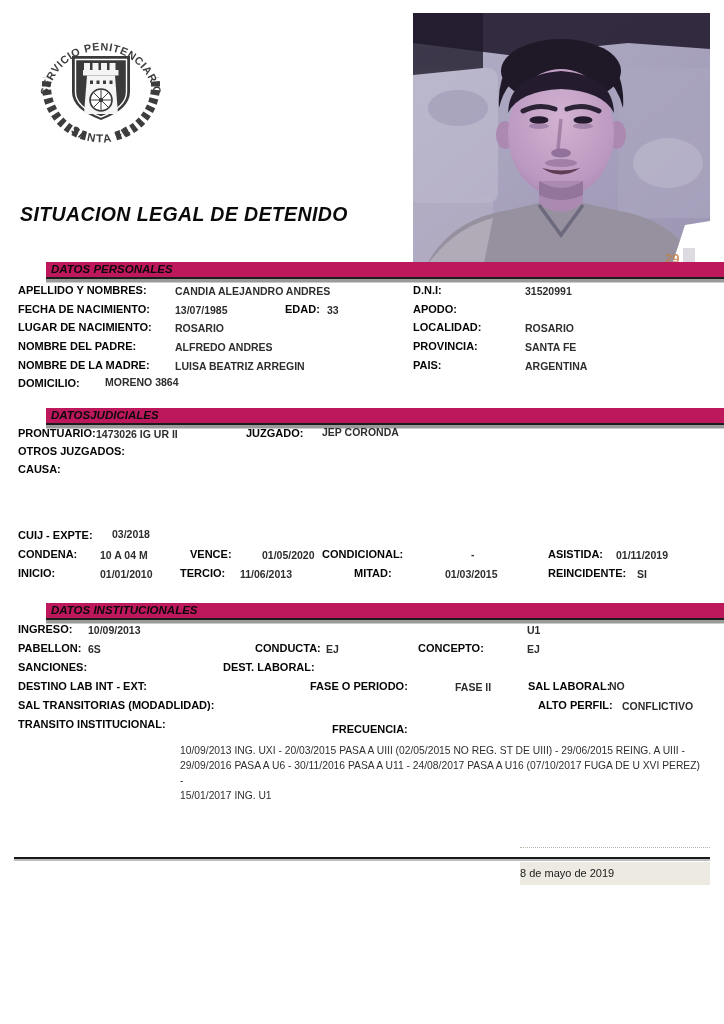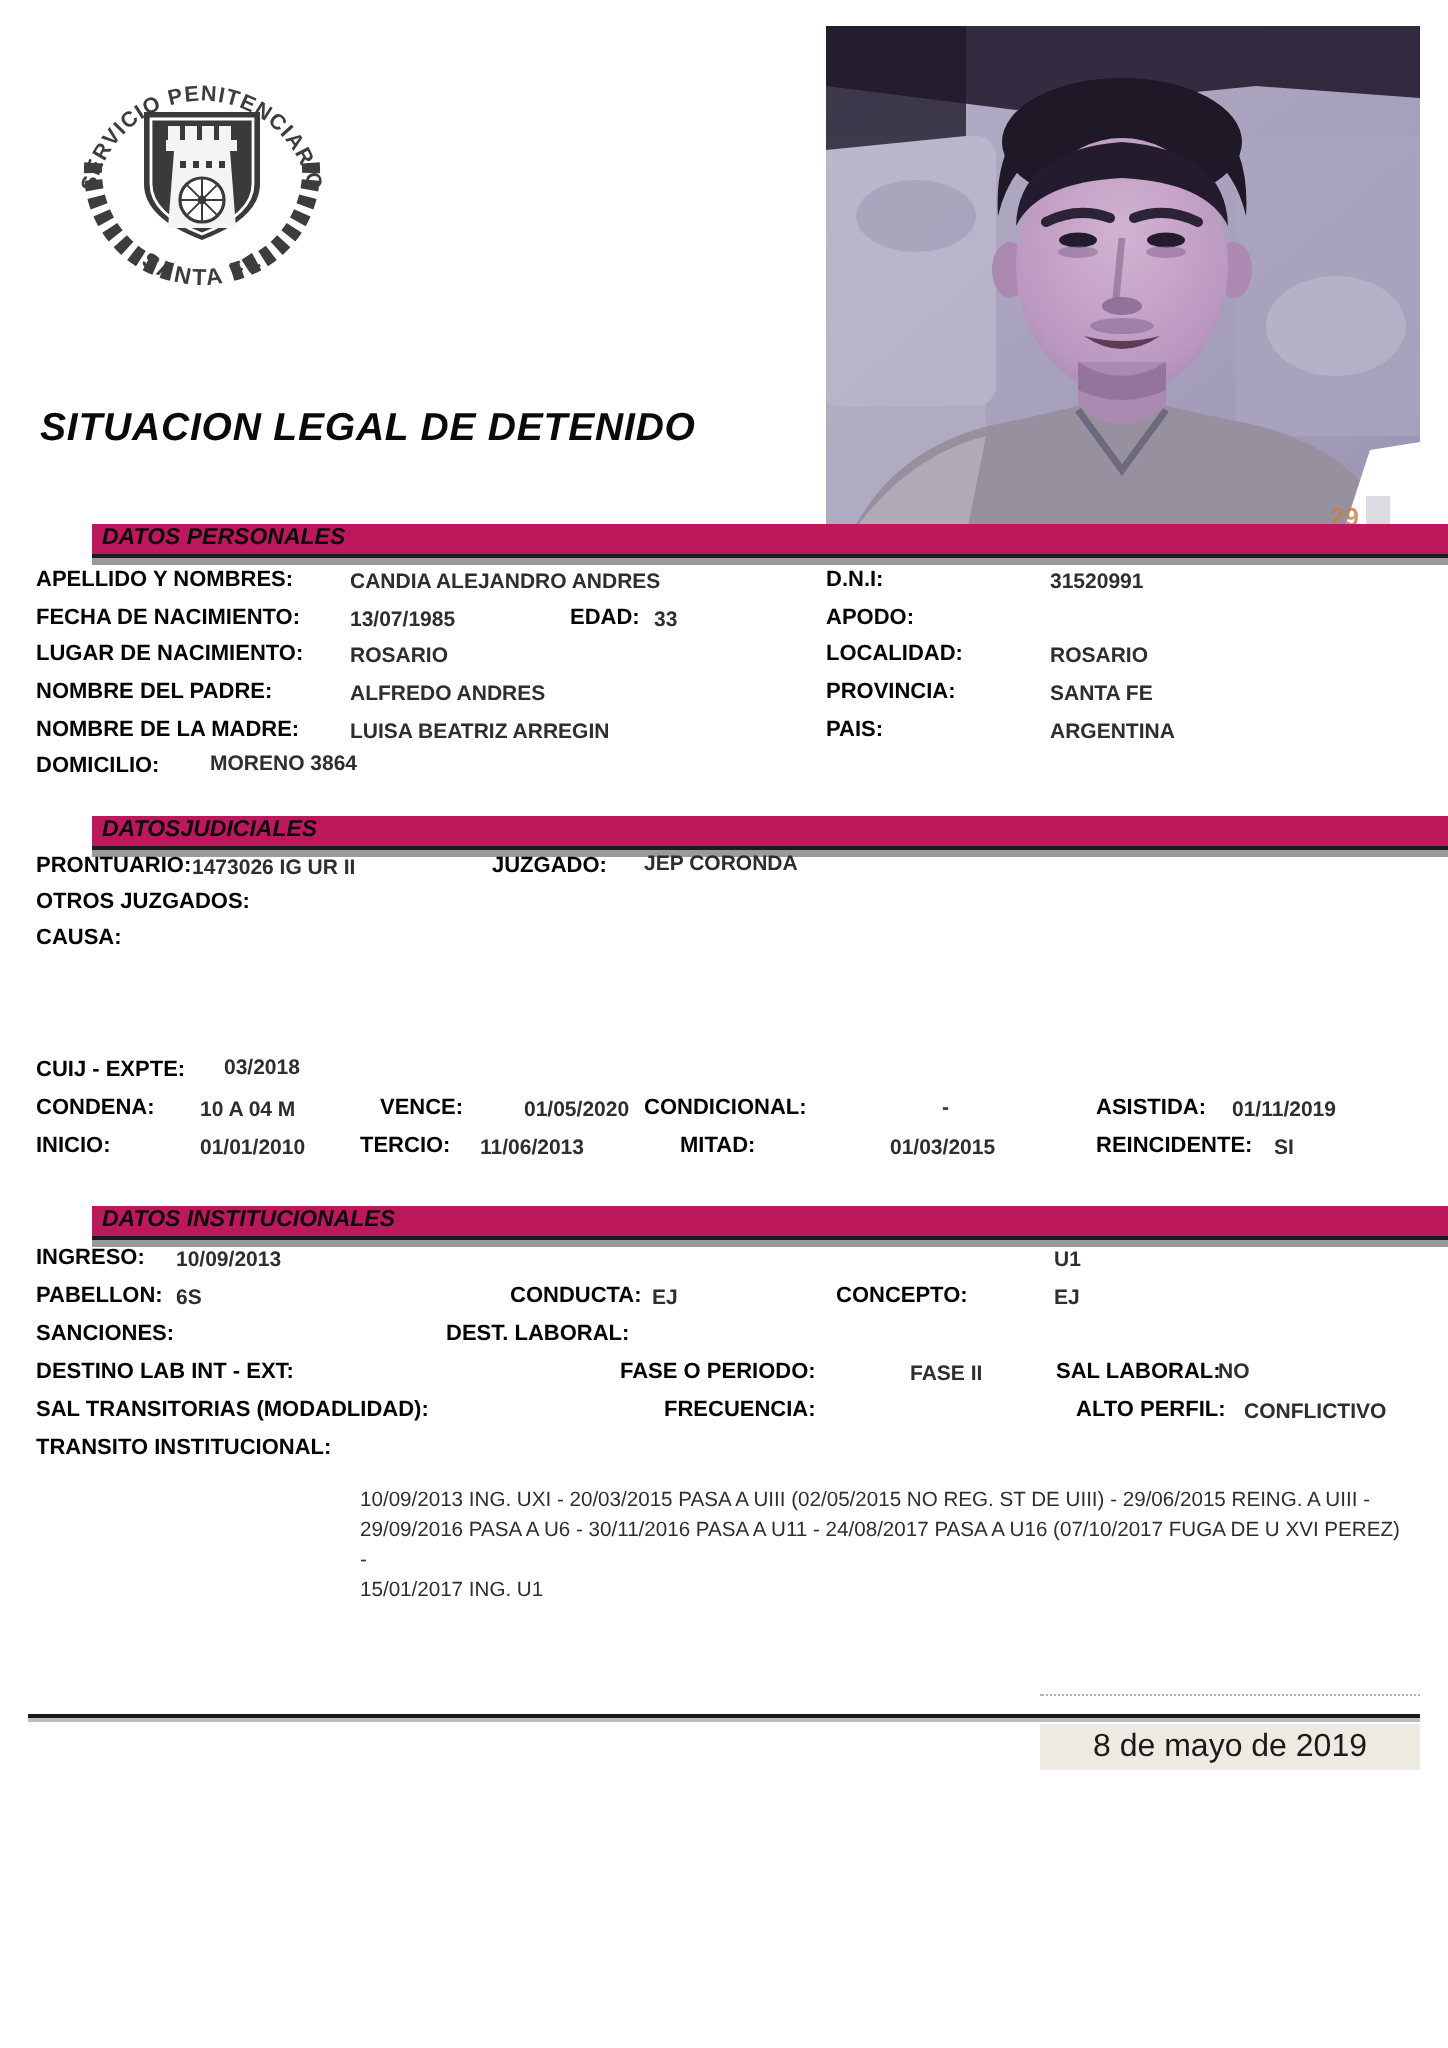--- a/index.html
+++ b/index.html
@@ -21,21 +21,21 @@
     font-style:italic;letter-spacing:.4px;color:#0a0a0a;white-space:nowrap;
   }
   .history{
     position:absolute;left:180px;top:743px;width:522px;
     font-size:10.3px;line-height:15px;color:#2e2e2e;
   }
   .rule{position:absolute;left:14px;top:857px;width:696px;height:2px;background:#1a1a1a;box-shadow:0 2px 0 #bdbdbd;}
   .dotline{position:absolute;left:520px;top:847px;width:190px;border-top:1.5px dotted #b9b4a8;}
   .datebox{
     position:absolute;left:520px;top:862px;width:190px;height:23px;background:#edeae1;
-    font-size:16px;color:#1a1a1a;text-align:center;line-height:23px;
+    font-size:11px;color:#1a1a1a;line-height:23px;
   }
   .photo{position:absolute;left:413px;top:13px;width:297px;height:255px;}
   .logo{position:absolute;left:26px;top:22px;width:150px;height:132px;}
 </style>
 </head>
 <body>
 
 <div class="page">
 
   <svg class="logo" viewBox="0 0 150 132">
@@ -196,21 +196,21 @@
   <span class="v" style="left:262px;top:548px">01/05/2020</span>
   <span class="l" style="left:322px;top:547px">CONDICIONAL:</span>
   <span class="v" style="left:471px;top:547px">-</span>
   <span class="l" style="left:548px;top:547px">ASISTIDA:</span>
   <span class="v" style="left:616px;top:548px">01/11/2019</span>
 
   <span class="l" style="left:18px;top:566px">INICIO:</span>
   <span class="v" style="left:100px;top:567px">01/01/2010</span>
   <span class="l" style="left:180px;top:566px">TERCIO:</span>
   <span class="v" style="left:240px;top:567px">11/06/2013</span>
-  <span class="l" style="left:340px;top:566px">MITAD:</span>
+  <span class="l" style="left:354px;top:566px">MITAD:</span>
   <span class="v" style="left:445px;top:567px">01/03/2015</span>
   <span class="l" style="left:548px;top:566px">REINCIDENTE:</span>
   <span class="v" style="left:637px;top:567px">SI</span>
 
   <div class="bar" style="top:603px">DATOS INSTITUCIONALES</div>
 
   <span class="l" style="left:18px;top:622px">INGRESO:</span>
   <span class="v" style="left:88px;top:623px">10/09/2013</span>
   <span class="v" style="left:527px;top:623px">U1</span>
 
@@ -226,21 +226,21 @@
   <span class="l" style="left:223px;top:660px">DEST. LABORAL:</span>
   <span class="v" style="left:325px;top:661px"></span>
 
   <span class="l" style="left:18px;top:679px">DESTINO LAB INT - EXT:</span>
   <span class="l" style="left:310px;top:679px">FASE O PERIODO:</span>
   <span class="v" style="left:455px;top:680px">FASE II</span>
   <span class="l" style="left:528px;top:679px">SAL LABORAL:</span>
   <span class="v" style="left:609px;top:679px">NO</span>
 
   <span class="l" style="left:18px;top:698px">SAL TRANSITORIAS (MODADLIDAD):</span>
-  <span class="l" style="left:332px;top:698px">FRECUENCIA:</span>
+  <span class="l" style="left:332px;top:722px">FRECUENCIA:</span>
   <span class="v" style="left:415px;top:699px"></span>
   <span class="l" style="left:538px;top:698px">ALTO PERFIL:</span>
   <span class="v" style="left:622px;top:699px">CONFLICTIVO</span>
 
   <span class="l" style="left:18px;top:717px">TRANSITO INSTITUCIONAL:</span>
   <span class="v" style="left:170px;top:718px"></span>
 
   <div class="history">
     <div>10/09/2013 ING. UXI - 20/03/2015 PASA A UIII (02/05/2015 NO REG. ST DE UIII) - 29/06/2015 REING. A UIII -</div>
     <div>29/09/2016 PASA A U6 - 30/11/2016 PASA A U11 - 24/08/2017 PASA A U16 (07/10/2017 FUGA DE U XVI PEREZ) -</div>

